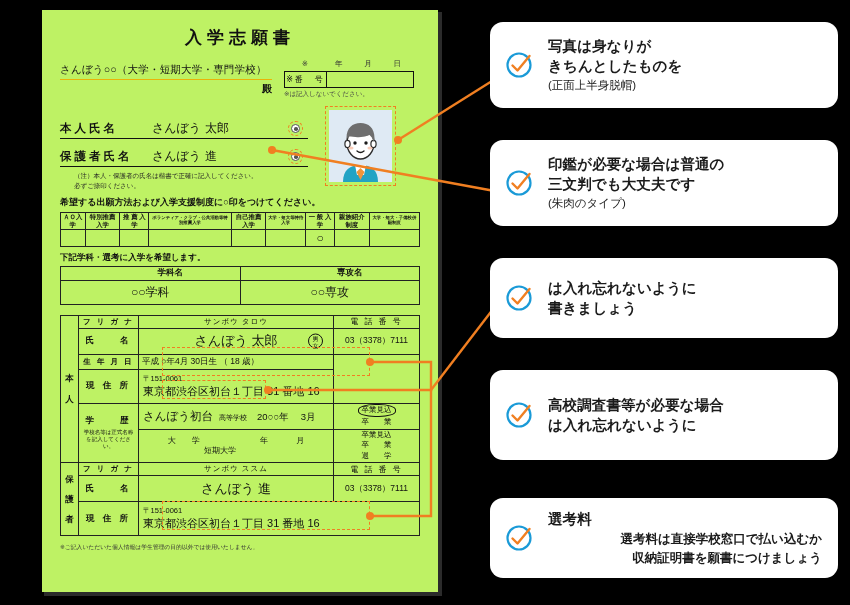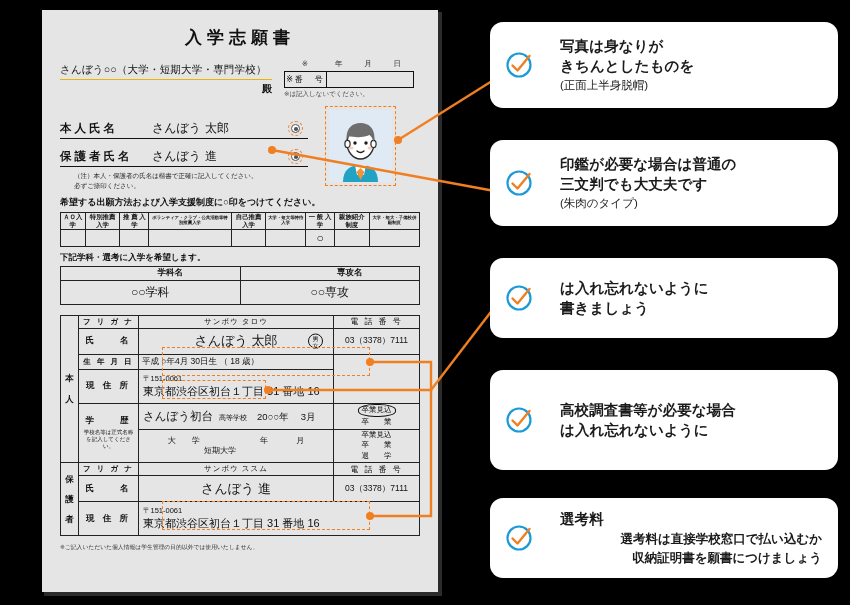--- a/index.html
+++ b/index.html
@@ -15,21 +15,21 @@
 
   
   .paper-shadow {
     position: absolute; left: 44px; top: 12px;
     width: 398px; height: 584px;
     background: #2b2b2b;
   }
   .paper {
     position: absolute; left: 42px; top: 10px;
     width: 396px; height: 582px;
-    background: #e5e5e5;
+    background: #bef264;
   }
 
   .form-inner { position: absolute; left: 18px; top: 16px; width: 360px; }
 
   .form-title {
     text-align: center;
     font-size: 17px;
     font-weight: 700;
     letter-spacing: 5px;
     color: #111;
@@ -169,21 +169,21 @@
     border: 1.5px dashed #F07F21;
   }
 
   
   svg.connectors { position: absolute; left: 0; top: 0; width: 850px; height: 605px; }
 
   
   .card {
     position: absolute; left: 490px; width: 348px;
     background: #ffffff; border-radius: 13px;
-    display: flex; align-items: center; gap: 26px;
+    display: flex; align-items: center; gap: 14px;
     padding: 12px 16px 12px 14px;
   }
   .card-check { flex: 0 0 30px; width: 30px; height: 30px; position: relative; }
   .card-body { flex: 1; }
   .card-title {
     font-size: 14.5px; font-weight: 700; color: #1b1b1b; line-height: 1.38;
     letter-spacing: .1px;
   }
   .card-sub {
     font-size: 11.5px; color: #1b1b1b; line-height: 1.45; margin-top: 1px;
@@ -459,21 +459,21 @@
         <circle cx="15" cy="15" r="11.5" fill="none" stroke="#1A9AD7" stroke-width="2.2"></circle>
         <path d="M8.5 15.5l5 5L25.5 6" fill="none" stroke="#F07F21" stroke-width="2.4" stroke-linecap="round" stroke-linejoin="round"></path>
       </svg>
     </div>
     <div class="card-body">
       <div class="card-title">は入れ忘れないように</div>
       <div class="card-title">書きましょう</div>
     </div>
   </div>
 
-  <div class="card" style="top:370px;height:100px;">
+  <div class="card" style="top:370px;height:90px;">
     <div class="card-check">
       <svg viewBox="0 0 30 30" width="30" height="30">
         <circle cx="15" cy="15" r="11.5" fill="none" stroke="#1A9AD7" stroke-width="2.2"></circle>
         <path d="M8.5 15.5l5 5L25.5 6" fill="none" stroke="#F07F21" stroke-width="2.4" stroke-linecap="round" stroke-linejoin="round"></path>
       </svg>
     </div>
     <div class="card-body">
       <div class="card-title">高校調査書等が必要な場合</div>
       <div class="card-title">は入れ忘れないように</div>
     </div>

